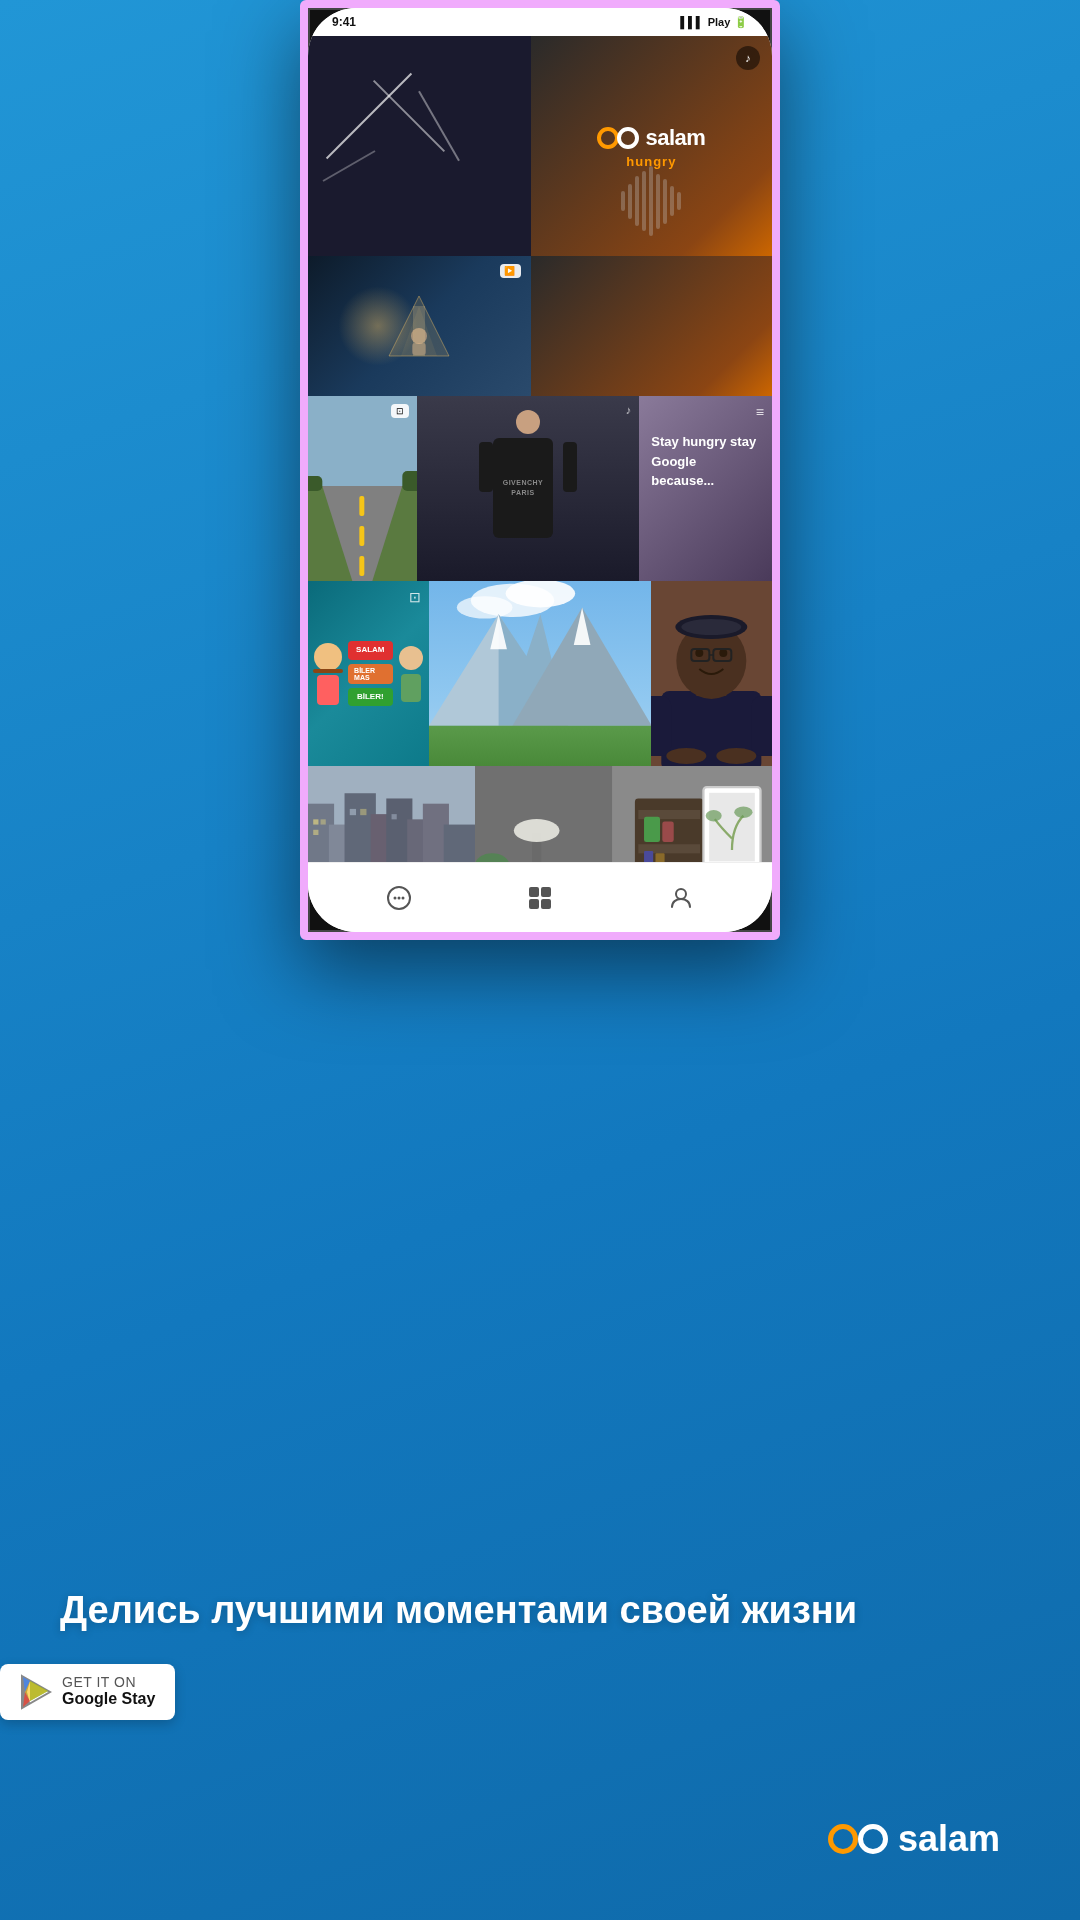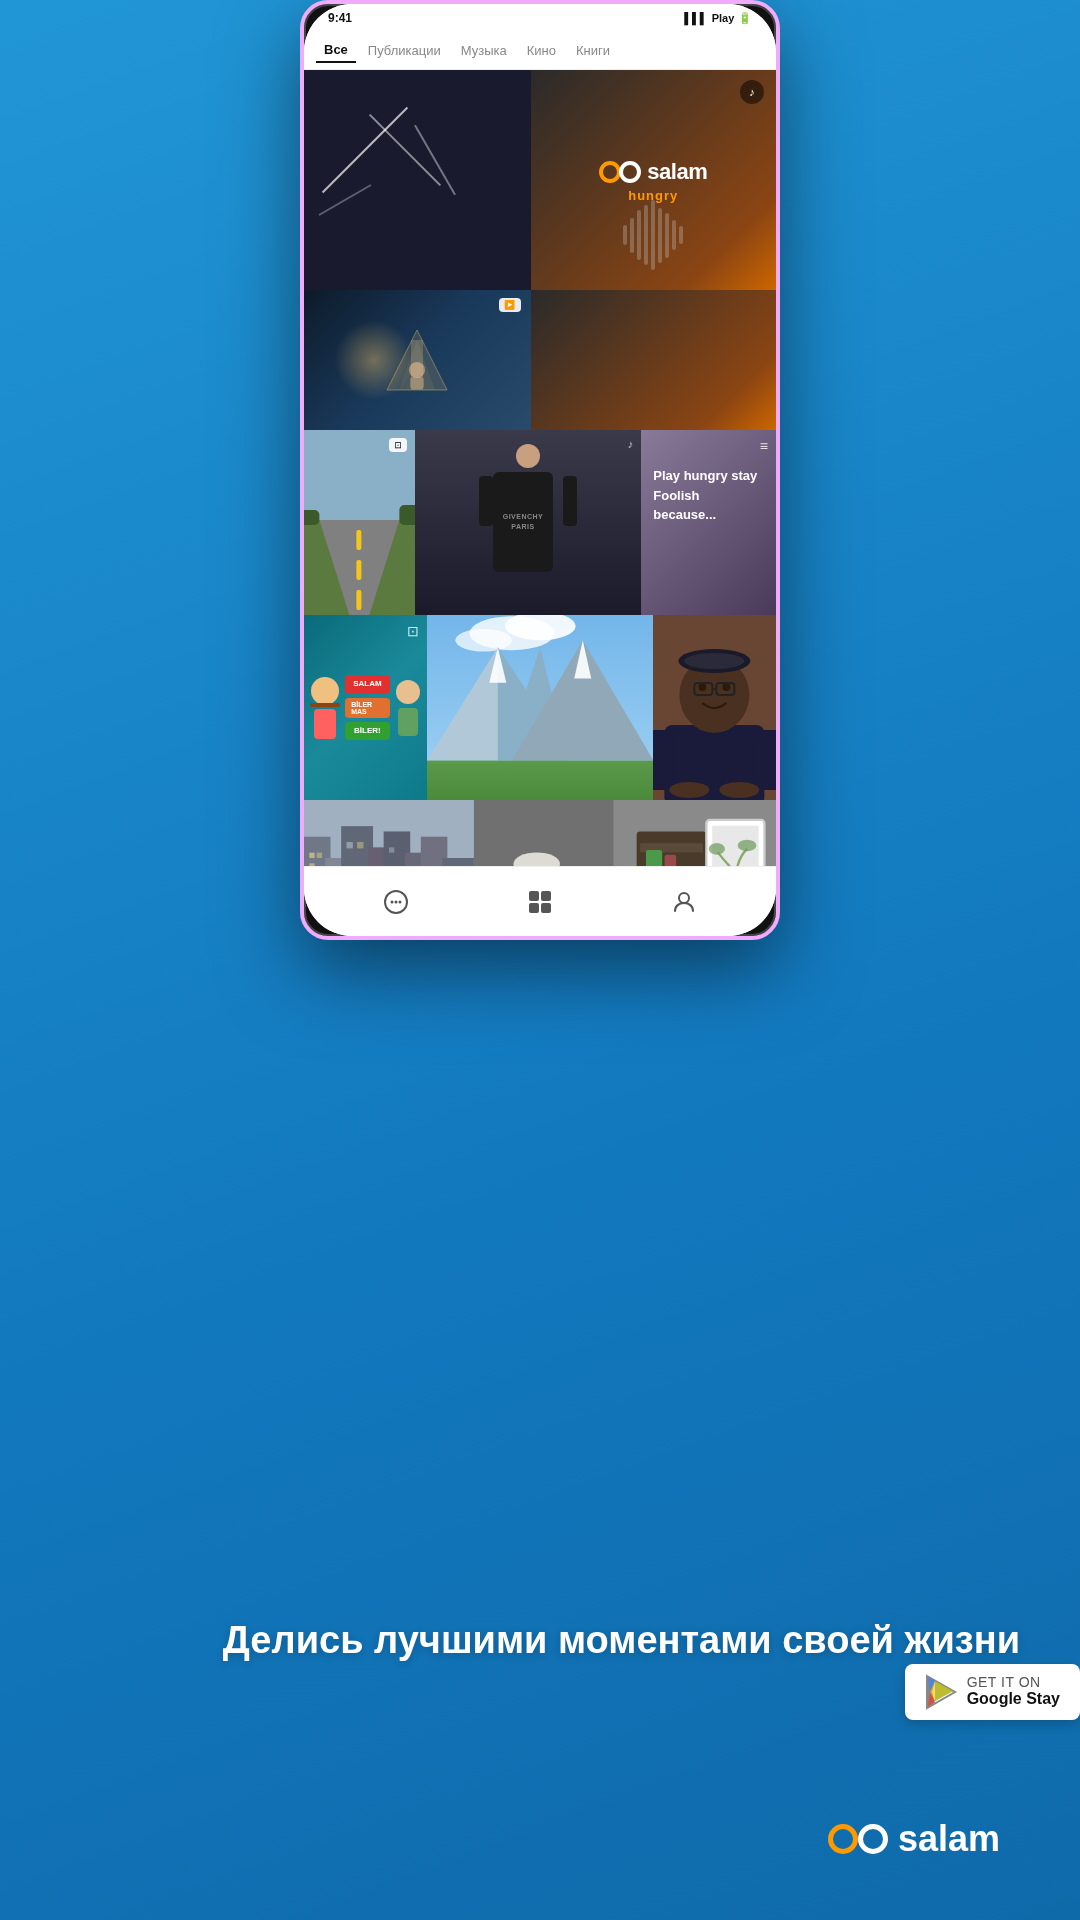--- a/index.html
+++ b/index.html
@@ -27,22 +27,22 @@
       left: 50%;
       transform: translateX(-50%);
       width: 500px;
       height: 960px;
     }
 
     .phone {
       width: 480px;
       height: 940px;
       background: #111;
-      border-radius: 28px;
-      border: 4px solid #f0abfc;
+      border-radius: 6px;
+      border: 8px solid #f0abfc;
       box-shadow: 0 30px 80px rgba(0,0,0,0.5), inset 0 0 0 2px #444;
       overflow: hidden;
       position: relative;
       margin: 0 auto;
     }
 
     
     .phone::after {
       content: '';
       position: absolute;
@@ -447,21 +447,22 @@
     }
 
     
     .below-phone {
       position: absolute;
       bottom: 200px;
       left: 0;
       right: 0;
       display: flex;
       flex-direction: column;
-      align-items: flex-end;
+      align-items: flex-start;
+      gap: 30px;
     }
 
     .tagline {
       font-size: 38px;
       font-weight: 900;
       color: #fff;
       text-align: center;
       line-height: 1.2;
       text-shadow: 0 2px 8px rgba(0,0,0,0.2);
       padding: 0 60px;
@@ -550,27 +551,20 @@
 
       <div class="status-bar">
         <span class="time">9:41</span>
         <div class="icons">
           <span>▌▌▌</span>
           <span>Play</span>
           <span>🔋</span>
         </div>
       </div>
 
-      <div class="nav-tabs">
-        <div class="nav-tab active">Все</div>
-        <div class="nav-tab">Публикации</div>
-        <div class="nav-tab">Музыка</div>
-        <div class="nav-tab">Кино</div>
-        <div class="nav-tab">Книги</div>
-      </div>
 
       <div class="content-grid">
 
         <div class="grid-row-1">
 
           <div class="cell-dark-lines">
             <div class="lines">
               <div class="line-diagonal line-diag1"></div>
               <div class="line-diagonal line-diag2"></div>
               <div class="line-diagonal line-diag3"></div>
@@ -655,21 +649,21 @@
 
                 <div style="position:absolute; left:-14px; top:18px; width:14px; height:50px; background:#1a1a1a; border-radius:4px;"></div>
                 <div style="position:absolute; right:-14px; top:18px; width:14px; height:50px; background:#1a1a1a; border-radius:4px;"></div>
               </div>
             </div>
             <div style="position:absolute; top:8px; right:8px; color:rgba(255,255,255,0.7); font-size:11px;">♪</div>
           </div>
 
           <div class="cell-quote">
             <div class="quote-icon">≡</div>
-            <div class="quote-text">Play hungry stay Foolish because...</div>
+            <div class="quote-text">Stay hungry stay Google because...</div>
           </div>
         </div>
 
         <div class="grid-row-3">
 
           <div class="cell-salam-book">
             <div class="cell-salam-book-inner">
 
               <div style="display:flex; flex-direction:column; align-items:center; gap:4px;">
 

